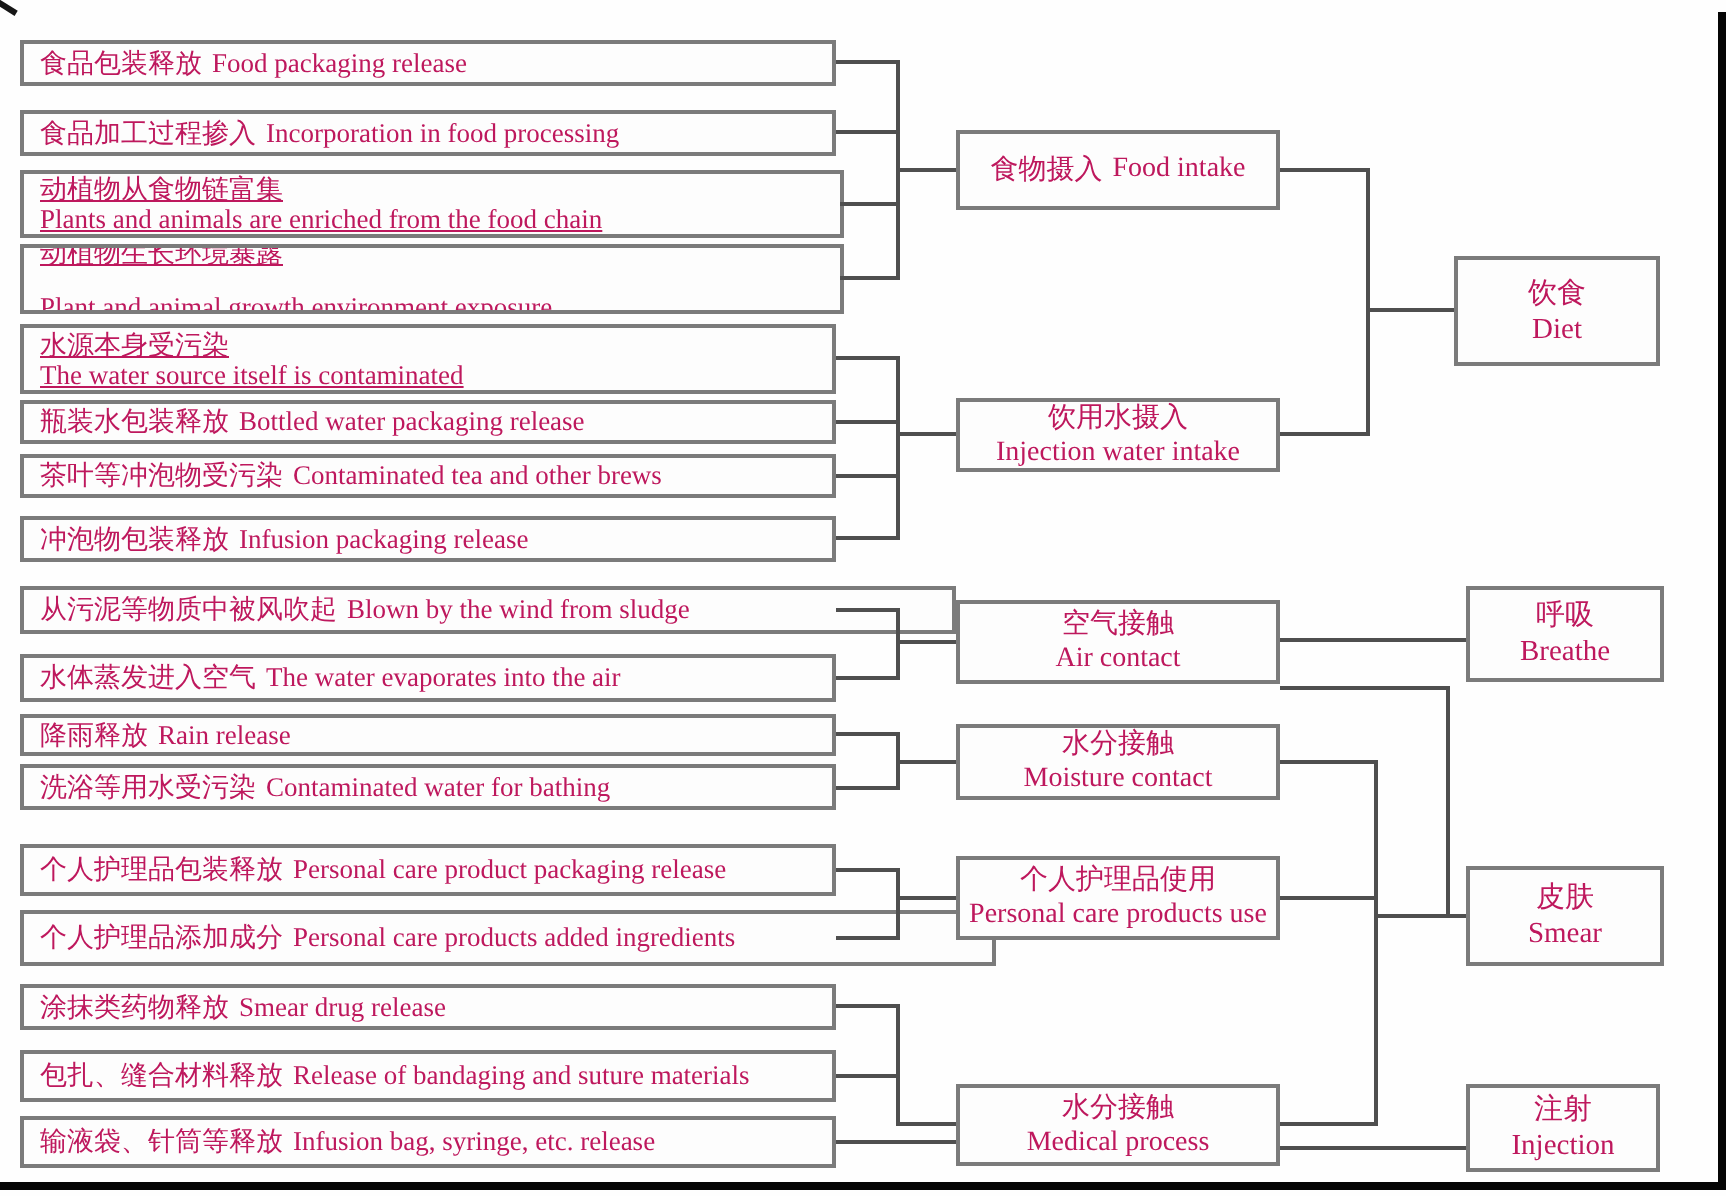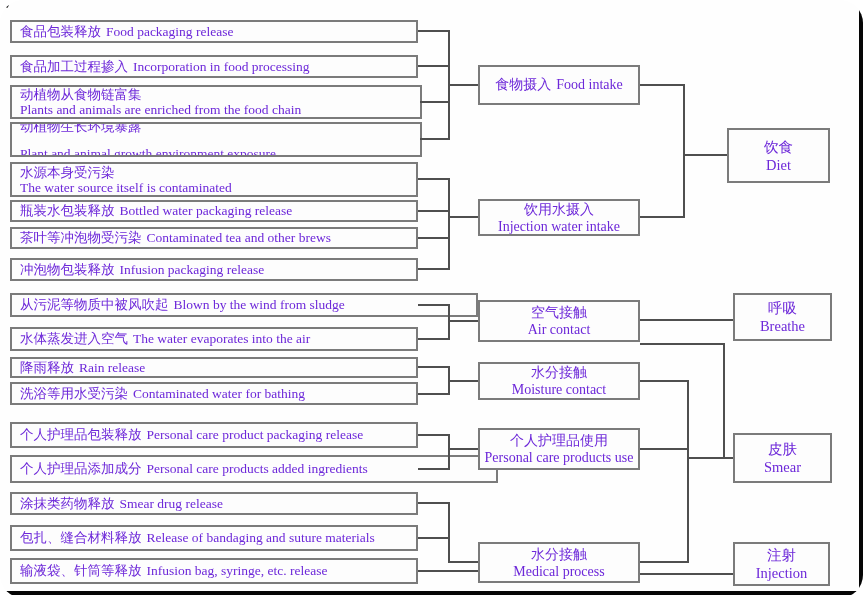--- a/index.html
+++ b/index.html
@@ -1,26 +1,26 @@
 <!DOCTYPE html>
 <html><head>
 <meta charset="utf-8">
 <style>
   html,body{margin:0;padding:0;background:#fff;}
   #stage{
     position:relative;width:863px;height:598px;background:#fefefe;overflow:hidden;
-    font-family:"Liberation Serif","DejaVu Serif",serif;color:#6d28d9;border-radius:23px;
+    font-family:"Liberation Serif","DejaVu Serif",serif;color:#be185d;
   }
   .b{
     position:absolute;box-sizing:border-box;background:#fdfdfd;
     border:2px solid #7b7b7b;display:flex;
   }
   .src{align-items:center;padding-left:8px;font-size:13.5px;white-space:nowrap;overflow:hidden;}
   .src .cn{margin-right:5px;}
-  .src2{flex-direction:column;justify-content:center;align-items:flex-start;line-height:15px;white-space:nowrap;}
+  .src2{flex-direction:column;justify-content:center;align-items:flex-start;line-height:15px;white-space:nowrap;text-decoration:underline;}
   .src2 .cn{display:block;margin-right:0;}
   .src2 .en{display:block;}
   .mid,.rt{flex-direction:column;justify-content:center;align-items:center;text-align:center;font-size:14px;line-height:17px;}
   .mid1{flex-direction:row;align-items:center;justify-content:center;text-align:center;font-size:14px;}
   .mid1 .cn{margin-right:5px;}
   .rt{font-size:14.5px;line-height:18px;}
   .ln{position:absolute;background:#4f4f4f;}
   .frame{position:absolute;background:#050505;}
   .corner-mark{
     position:absolute;left:-3px;top:-2px;width:14px;height:3px;background:#161616;

